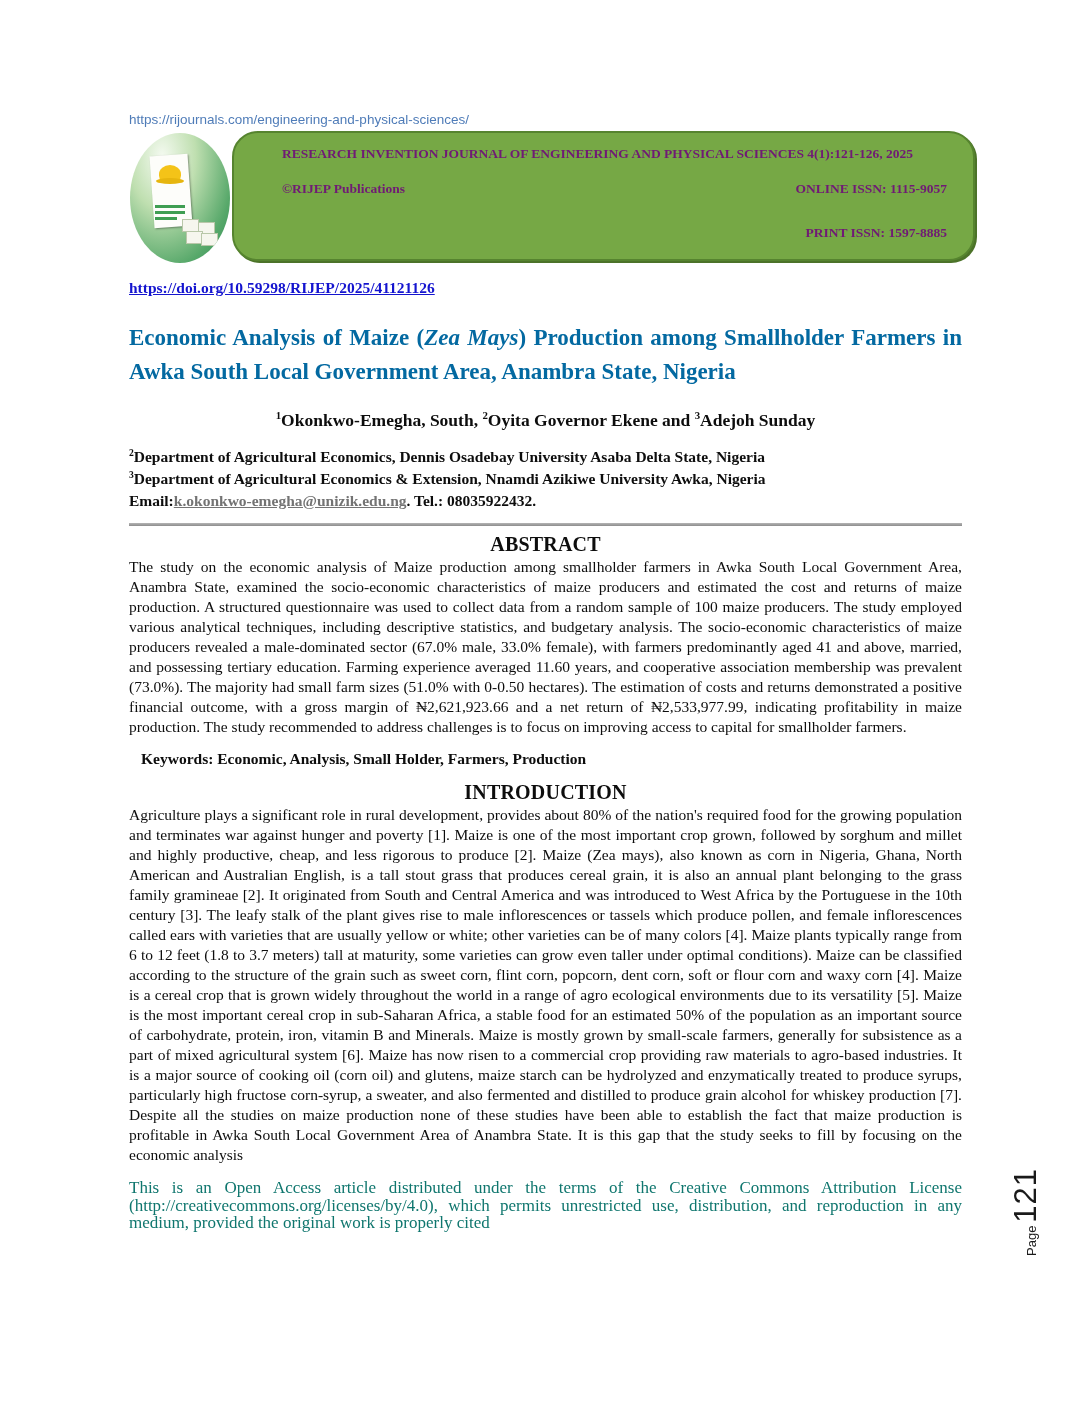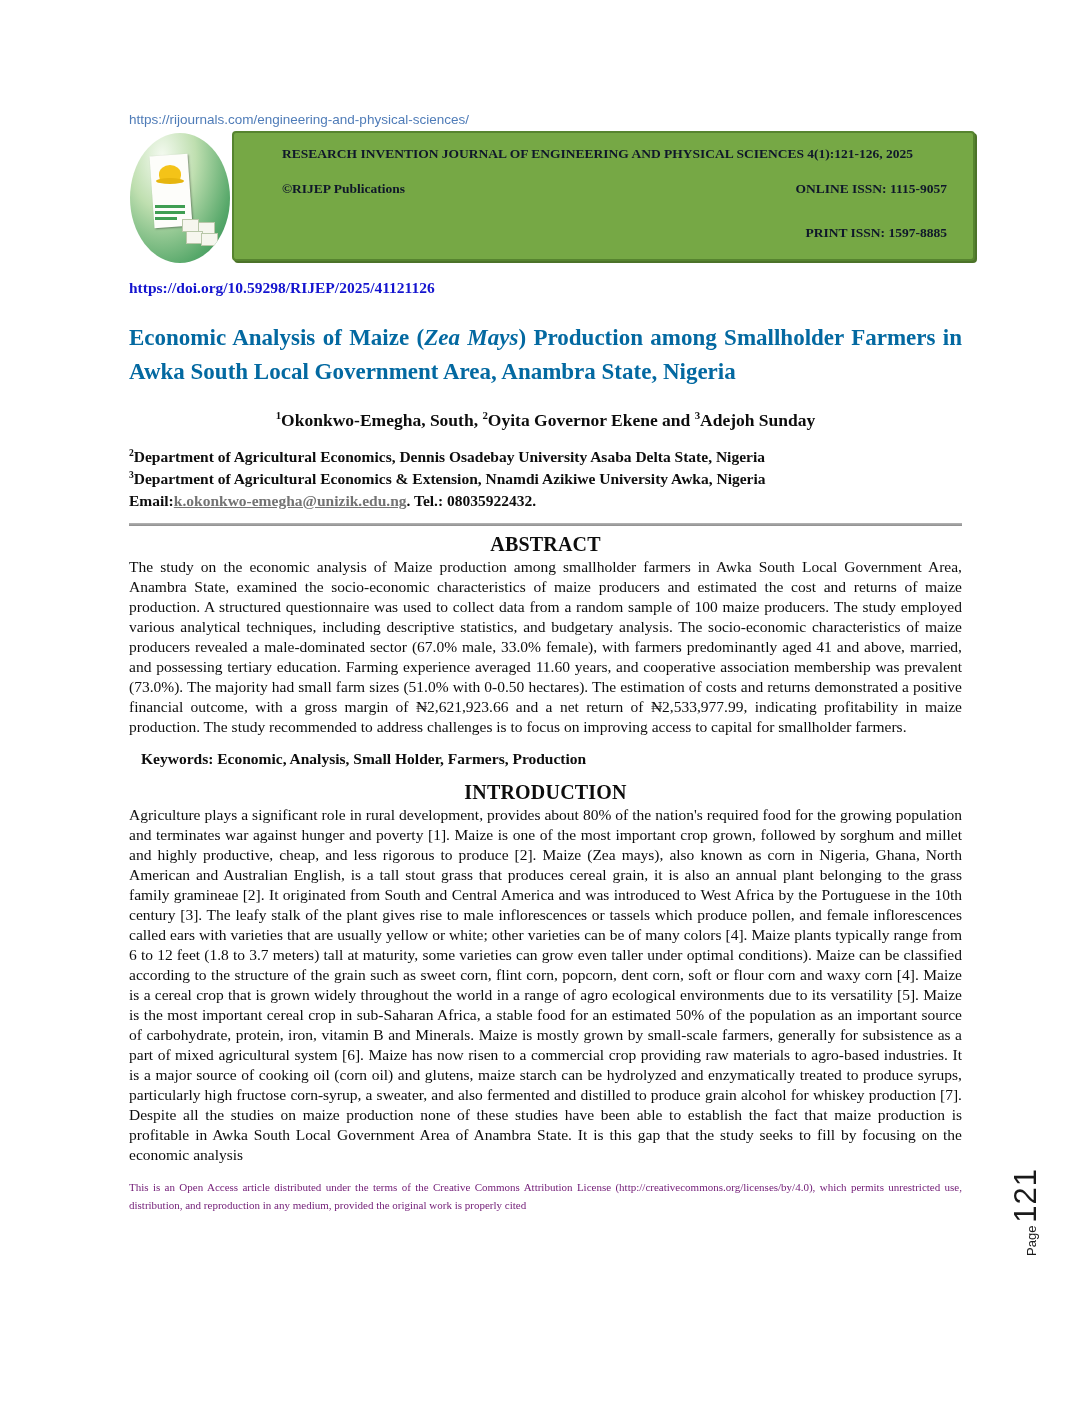--- a/index.html
+++ b/index.html
@@ -9,23 +9,23 @@
   }
   .page{position:absolute;left:129px;top:0;width:833px;}
   .top-url{
     display:block;margin-top:112px;
     font-family:"Liberation Sans","DejaVu Sans",sans-serif;
     font-size:13.5px;color:#4f7cb8;text-decoration:none;cursor:pointer;
   }
   .masthead{position:relative;height:134px;margin-top:4px;}
   .banner{
     position:absolute;left:103px;top:0;width:743px;height:130px;
-    background:#76a845;border:2px solid #56842f;border-radius:4px;
+    background:#76a845;border:2px solid #56842f;border-radius:26px;
     box-sizing:border-box;box-shadow:2px 2px 0 #4c7329;
-    color:#0f172a;font-weight:bold;font-size:13.5px;
+    color:#701a75;font-weight:bold;font-size:13.5px;
     padding:13px 26px 0 48px;
   }
   .banner-row{display:flex;justify-content:space-between;}
   .banner-row.r2{margin-top:19px;}
   .banner-row.r3{margin-top:28px;justify-content:flex-end;}
   .logo{
     position:absolute;left:1px;top:2px;width:100px;height:130px;border-radius:50%;
     background:radial-gradient(ellipse at 32% 18%, #f4faf0 0%, #bfdfb0 35%, #57a86a 75%, #2f8a55 100%);
     overflow:hidden;z-index:2;
   }
@@ -41,21 +41,21 @@
   .logo-cap1,.logo-cap2,.logo-cap3{position:absolute;left:25px;width:30px;height:3px;background:#3f9e52;}
   .logo-cap1{top:72px;}.logo-cap2{top:78px;}.logo-cap3{top:84px;width:22px;}
   .logo-blocks{position:absolute;right:14px;bottom:18px;width:34px;height:26px;}
   .logo-blocks .blk{
     position:absolute;width:15px;height:11px;background:#f6f6ee;border:1px solid #b9c7a9;
     font-size:5px;color:#3f9e52;overflow:hidden;line-height:3px;
   }
   .blk.b1{left:0;top:0;}.blk.b2{left:16px;top:3px;}.blk.b3{left:4px;top:12px;}.blk.b4{left:19px;top:14px;}
   .doi{
     display:inline-block;margin-top:14px;font-size:15.5px;font-weight:bold;
-    color:#1414cf;cursor:pointer;
+    color:#1414cf;text-decoration:underline;cursor:pointer;
   }
   .title{
     margin:24px 0 0 0;font-size:23px;font-weight:bold;line-height:34px;
     text-align:justify;color:#0369a1;
   }
   .title em{font-style:italic;}
   .authors{margin:21px 0 0 0;font-size:17.5px;font-weight:bold;text-align:center;}
   sup{font-size:.62em;line-height:0;}
   .affils{margin-top:15px;font-size:15.5px;font-weight:bold;line-height:22px;}
   .affil.stretch{text-align:justify;text-align-last:justify;}
@@ -63,21 +63,21 @@
   .rule{margin-top:11px;height:3px;background:linear-gradient(#b5b5b5,#8d8d8d);}
   h2.sec{
     margin:7px 0 0 0;font-size:20px;font-weight:bold;text-align:center;letter-spacing:.2px;
   }
   .body-text{
     margin:1px 0 0 0;font-size:15.5px;line-height:20px;text-align:justify;
   }
   .keywords{margin:12px;font-size:15.5px;line-height:20px;font-weight:bold;}
   .intro-wrap{margin-top:12px;}
   .footer-note{
-    margin:14px 0 0 0;font-size:11px;line-height:17.5px;text-align:justify;color:#701a75;
+    margin:14px 0 0 0;font-size:17px;line-height:17.5px;text-align:justify;color:#0f766e;
   }
   .page-marker{
     position:absolute;left:1008px;top:1256px;width:140px;
     transform:rotate(-90deg);transform-origin:0 0;
     display:flex;align-items:baseline;gap:3px;
     font-family:"Liberation Sans","DejaVu Sans",sans-serif;color:#1a1a1a;
   }
   .pm-label{font-size:13px;}
   .pm-num{font-size:31px;letter-spacing:1px;}
 </style>

